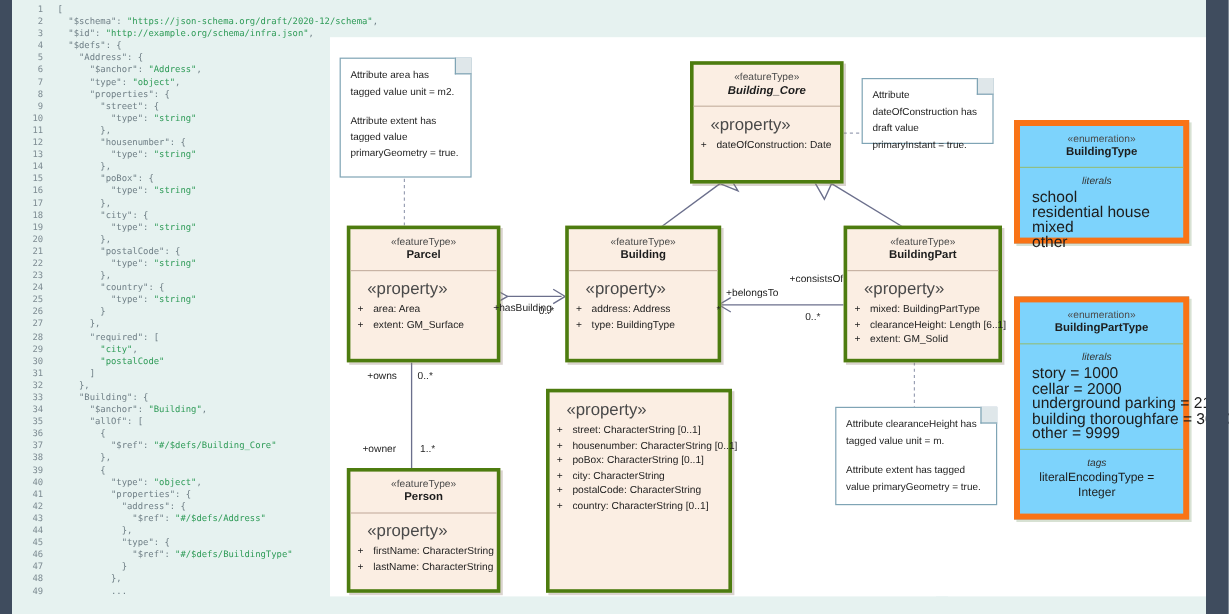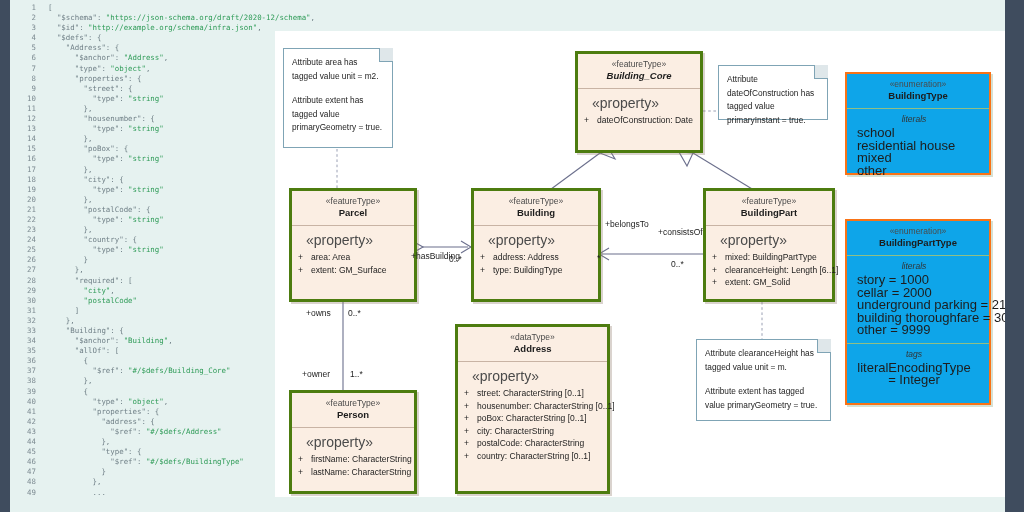--- a/index.html
+++ b/index.html
@@ -53,31 +53,32 @@
   .stereo{font-size:8.5px;color:#4a4a4a;line-height:11px;}
   .cname{font-size:9.5px;font-weight:bold;color:#1d1d1d;line-height:12px;}
   .cname.ital{font-style:italic;}
   .compart{padding:6px 4px 6px 6px;}
   .comp-title{font-size:14px;color:#4a4a4a;margin-bottom:3px;padding-left:8px;}
   .attr{font-size:8.5px;color:#1d1d1d;line-height:12.5px;white-space:nowrap;}
   .attr .vis{display:inline-block;width:13px;color:#1d1d1d;}
 
   .uml-enum{
     position:absolute;
-    background:#0ea5e9;
-    border:2px solid #f97316;
+    background:#7dd3fc;
+    border:5px solid #f97316;
     box-shadow:2px 2px 0 rgba(140,170,130,.35);
     box-sizing:border-box;
+    margin-top:28px;
   }
   .uml-enum .hdr{border-bottom:1px solid #8fbf86;text-align:center;padding:5px 2px 6px 2px;}
   .uml-enum .sect{border-bottom:1px solid #8fbf86;padding:5px 18px 6px 10px;}
   .uml-enum .sect:last-child{border-bottom:none;}
   .sect-title{font-size:8.5px;font-style:italic;color:#333;text-align:center;margin-bottom:3px;}
   .lit{font-size:13px;color:#1d1d1d;line-height:12.5px;white-space:nowrap;}
-  .tag-line{font-size:13px;color:#1d1d1d;line-height:12px;text-align:center;}
+  .tag-line{font-size:10px;color:#1d1d1d;line-height:12px;text-align:center;}
 
   .note{
     position:absolute;
     background:#ffffff;
     border:1px solid #7fa4b5;
     box-sizing:border-box;
     font-size:8.3px;color:#1d1d1d;line-height:13.5px;
     padding:7px 8px 4px 8px;
   }
   .note .fold{
@@ -127,21 +128,21 @@
   </svg>
 
   <div class="note" style="left:8px;top:17px;width:110px;height:100px;">
     <div class="fold"></div>
     <p>Attribute area has tagged value unit = m2.</p>
     <p>Attribute extent has tagged value primaryGeometry = true.</p>
   </div>
 
   <div class="note" style="left:443px;top:34px;width:110px;height:55px;">
     <div class="fold"></div>
-    <p>Attribute dateOfConstruction has tagged value primaryInstant = true.</p>
+    <p>Attribute dateOfConstruction has draft value primaryInstant = true.</p>
   </div>
 
   <div class="note" style="left:421px;top:308px;width:135px;height:82px;">
     <div class="fold"></div>
     <p>Attribute clearanceHeight has tagged value unit = m.</p>
     <p>Attribute extent has tagged value primaryGeometry = true.</p>
   </div>
 
   <div class="uml-class" style="left:300px;top:20px;width:128px;height:102px;">
     <div class="hdr">
@@ -197,24 +198,20 @@
       <div class="cname">Person</div>
     </div>
     <div class="compart">
       <div class="comp-title">«property»</div>
       <div class="attr"><span class="vis">+</span><span>firstName: CharacterString</span></div>
       <div class="attr"><span class="vis">+</span><span>lastName: CharacterString</span></div>
     </div>
   </div>
 
   <div class="uml-class" style="left:180px;top:293px;width:155px;height:170px;">
-    <div class="hdr">
-      <div class="stereo">«dataType»</div>
-      <div class="cname">Address</div>
-    </div>
     <div class="compart">
       <div class="comp-title">«property»</div>
       <div class="attr"><span class="vis">+</span><span>street: CharacterString [0..1]</span></div>
       <div class="attr"><span class="vis">+</span><span>housenumber: CharacterString [0..1]</span></div>
       <div class="attr"><span class="vis">+</span><span>poBox: CharacterString [0..1]</span></div>
       <div class="attr"><span class="vis">+</span><span>city: CharacterString</span></div>
       <div class="attr"><span class="vis">+</span><span>postalCode: CharacterString</span></div>
       <div class="attr"><span class="vis">+</span><span>country: CharacterString [0..1]</span></div>
     </div>
   </div>
@@ -247,21 +244,21 @@
       <div class="lit">other = 9999</div>
     </div>
     <div class="sect">
       <div class="sect-title">tags</div>
       <div class="tag-line">literalEncodingType = Integer</div>
     </div>
   </div>
 
   <div class="lbl" style="left:136px;top:196px;margin-top:24px;">+hasBuilding</div>
   <div class="lbl" style="left:174px;top:223px;">0..*</div>
-  <div class="lbl" style="left:330px;top:188px;">+belongsTo</div>
+  <div class="lbl" style="left:330px;top:208px;">+belongsTo</div>
   <div class="lbl" style="left:322px;top:222px;">*</div>
   <div class="lbl" style="left:383px;top:196px;">+consistsOf</div>
   <div class="lbl" style="left:396px;top:228px;">0..*</div>
   <div class="lbl" style="left:31px;top:277px;">+owns</div>
   <div class="lbl" style="left:73px;top:277px;">0..*</div>
   <div class="lbl" style="left:27px;top:338px;">+owner</div>
   <div class="lbl" style="left:75px;top:338px;">1..*</div>
 
 </div>
 

